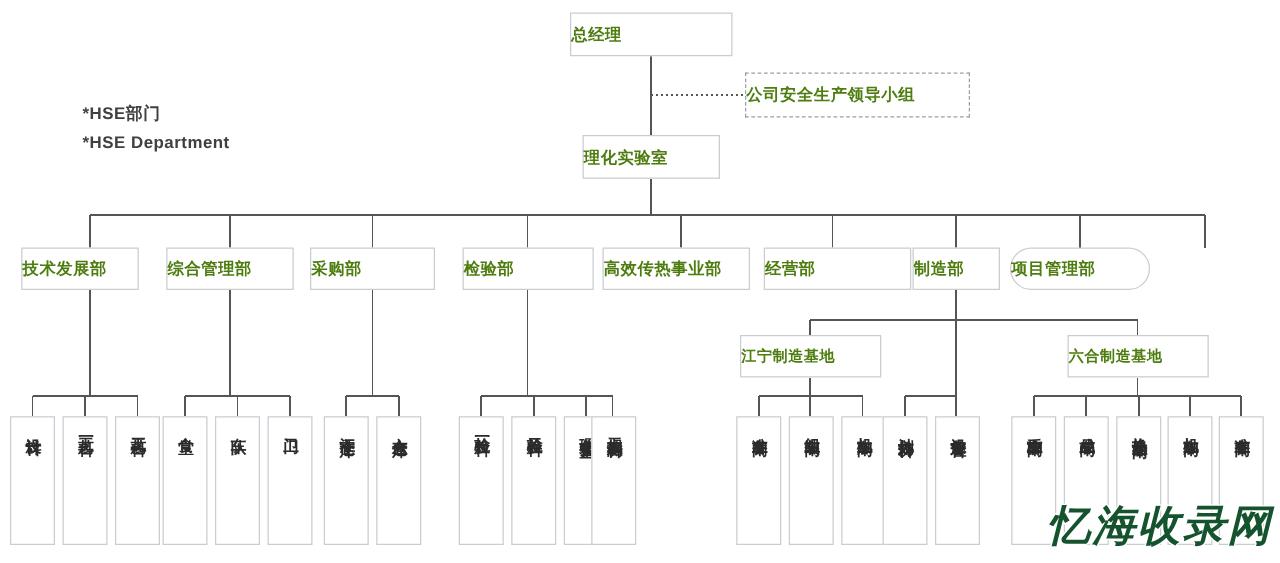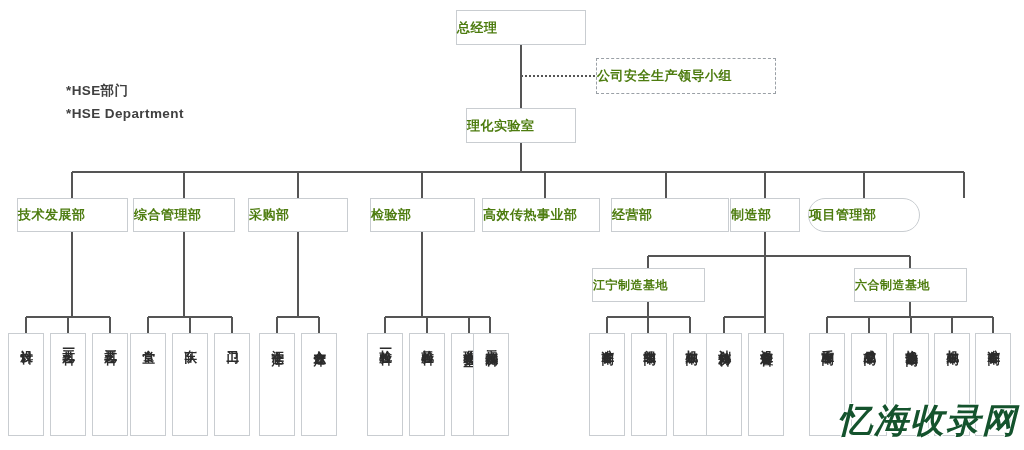--- a/index.html
+++ b/index.html
@@ -161,21 +161,21 @@
     <span>公司安全生产领导小组</span>
   </div>
 
   <div class="node" style="left:466px;top:108px;width:110px;height:35px;">
     <span>理化实验室</span>
   </div>
 
   <div class="legend" style="left:66px;top:82px;">*HSE部门</div>
   <div class="legend" style="left:66px;top:106px;">*HSE  Department</div>
 
-  <div class="node" style="left:17px;top:198px;width:111px;height:34px;">
+  <div class="node" style="left:17px;top:198px;width:94px;height:34px;">
     <span>技术发展部</span>
   </div>
   <div class="node" style="left:133px;top:198px;width:102px;height:34px;">
     <span>综合管理部</span>
   </div>
   <div class="node" style="left:248px;top:198px;width:100px;height:34px;">
     <span>采购部</span>
   </div>
   <div class="node" style="left:370px;top:198px;width:105px;height:34px;">
     <span>检验部</span>

